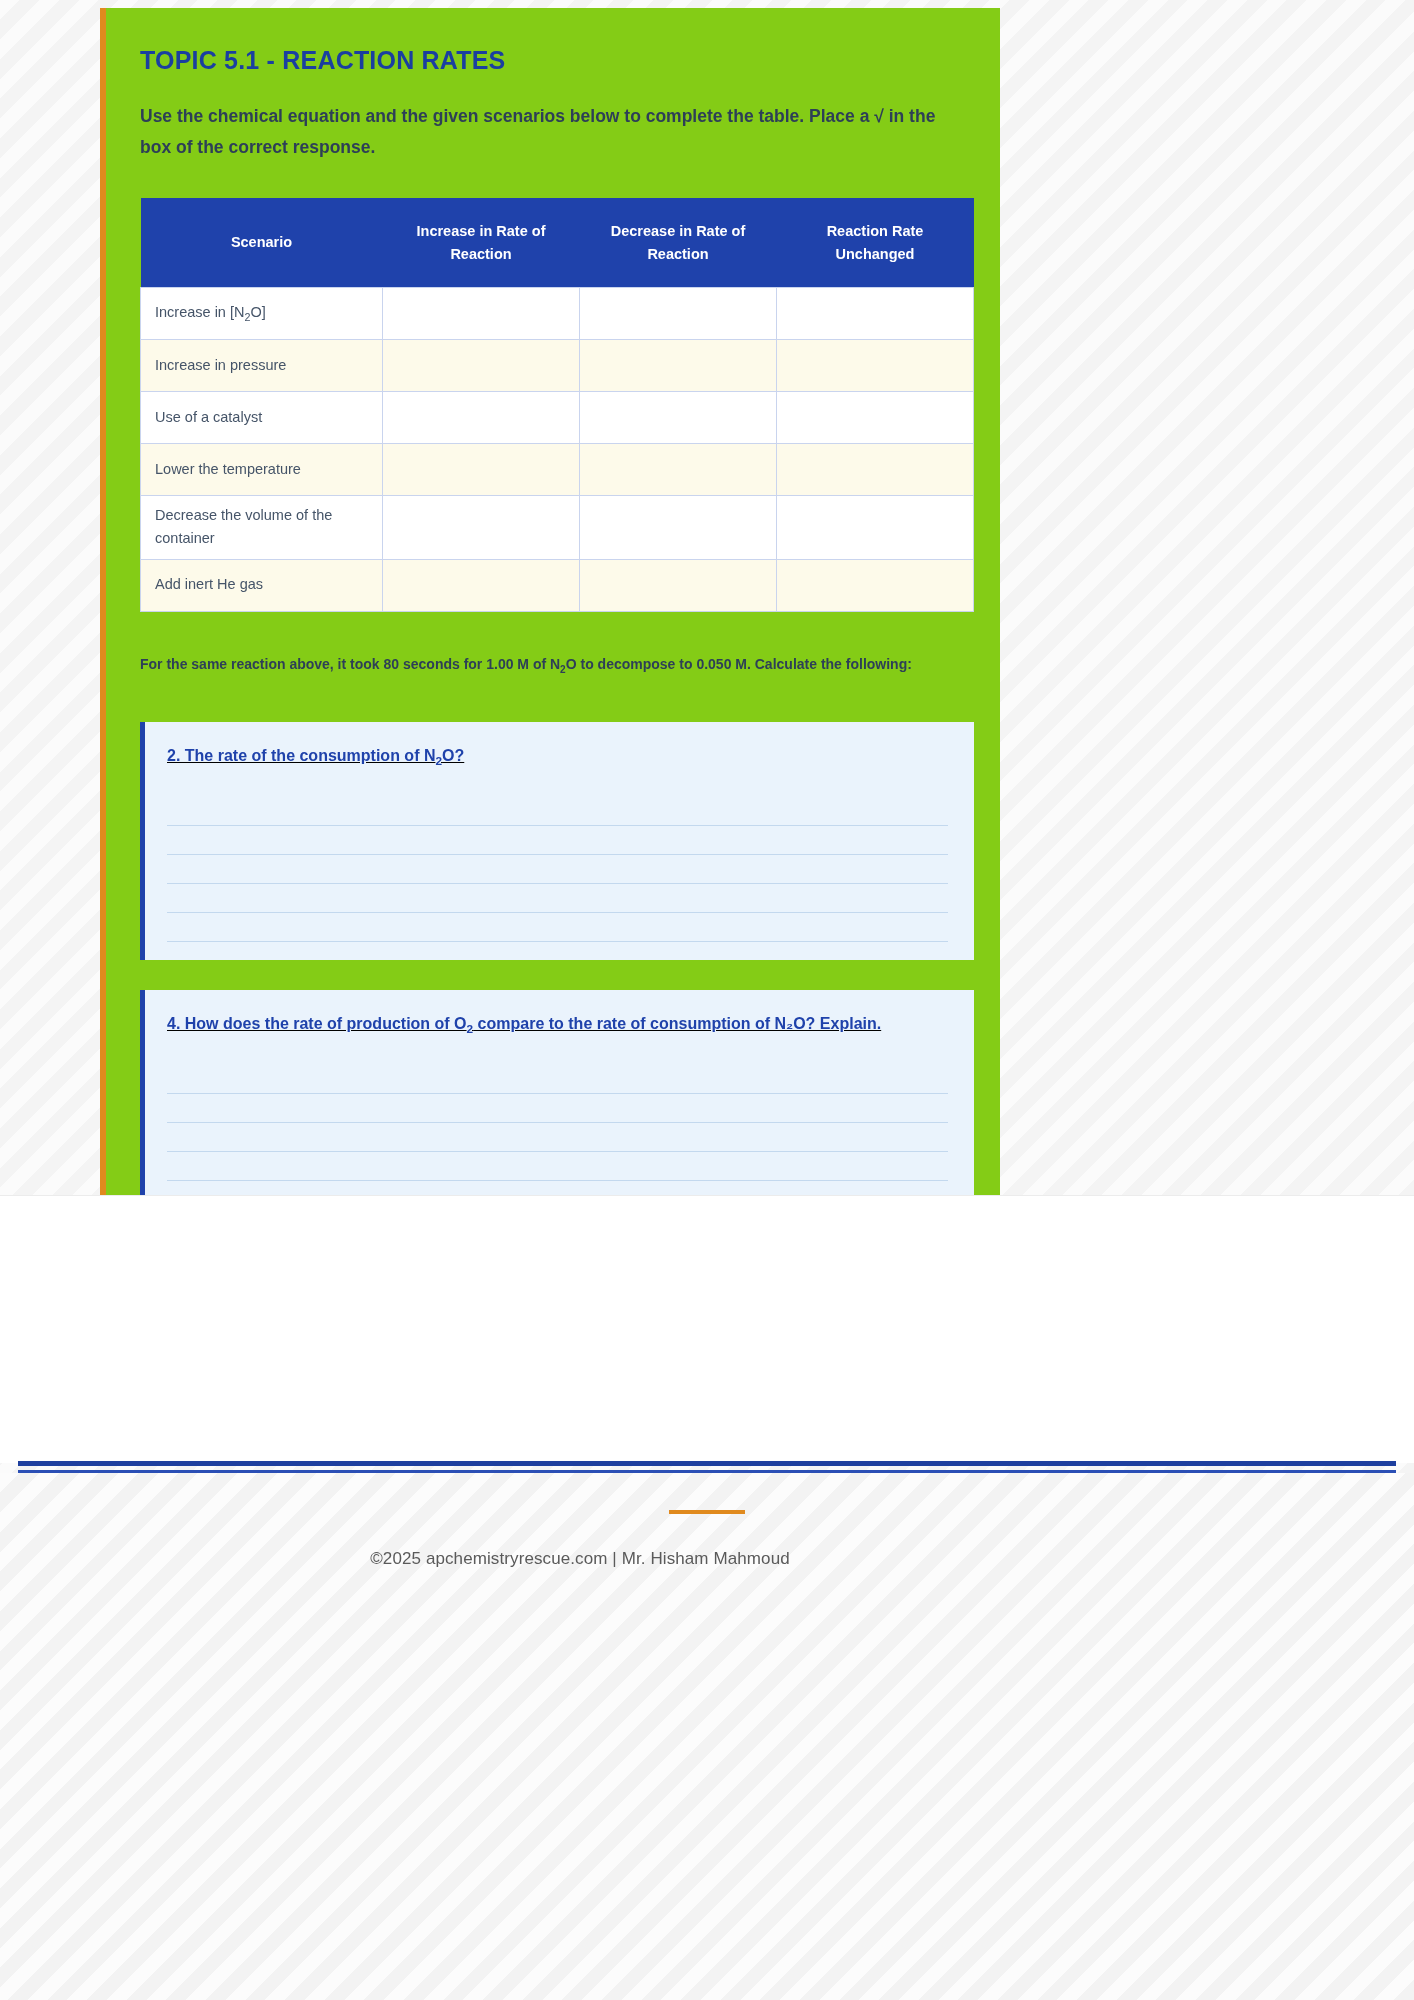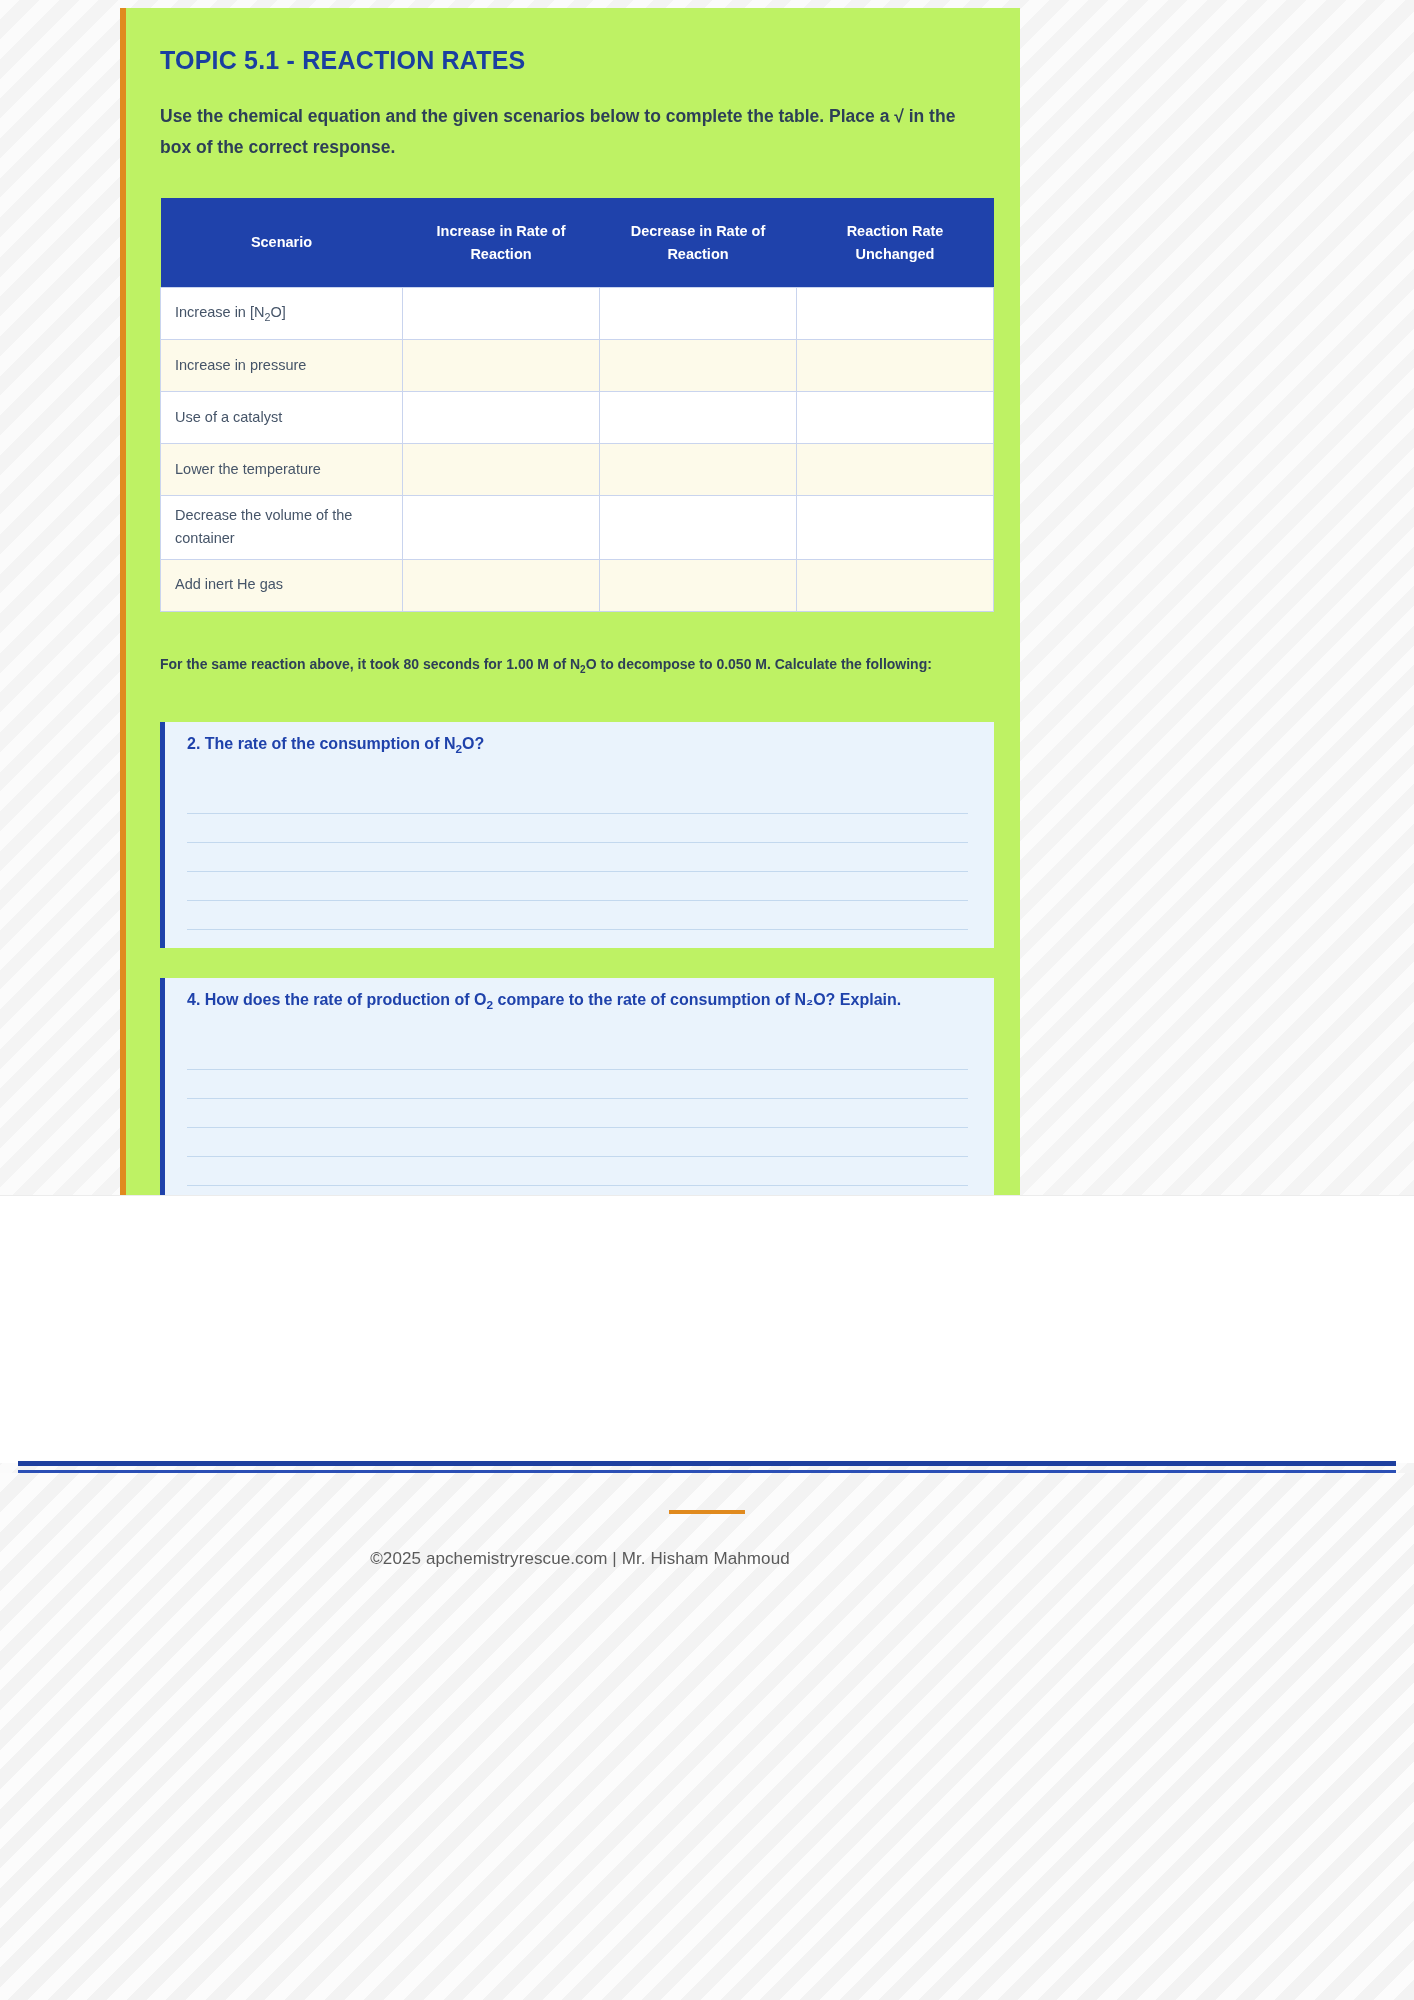--- a/index.html
+++ b/index.html
@@ -25,25 +25,25 @@
     inset: 0;
     background:
       repeating-linear-gradient(135deg,
         #fbfbfb 0px, #fbfbfb 14px,
         #f4f4f4 14px, #f4f4f4 28px);
   }
 
   
   .sheet {
     position: absolute;
-    left: 120px;
+    left: 100px;
     top: 8px;
     width: 900px;
     height: 1455px;
-    background: #bef264;
+    background: #84cc16;
     border-left: 6px solid #e08a1e;
   }
 
   .sheet-inner {
     padding: 38px 34px 0 34px;
   }
 
   
   .lower-band {
     position: absolute;
@@ -140,23 +140,24 @@
     line-height: 1.75;
     margin-bottom: 44px;
     max-width: 840px;
   }
   p.followup sub { font-size: 0.72em; }
 
   
   .qbox {
     background: #eaf3fc;
     border-left: 5px solid #1f42ab;
-    padding: 10px 26px 18px 22px;
+    padding: 22px 26px 18px 22px;
     margin-bottom: 30px;
     width: 834px;
+    text-decoration: underline;
   }
   .qbox .qtext {
     font-size: 16px;
     font-weight: bold;
     color: #1f42ab;
     line-height: 1.5;
     margin-bottom: 26px;
   }
   .qbox .qtext sub { font-size: 0.74em; }
 

